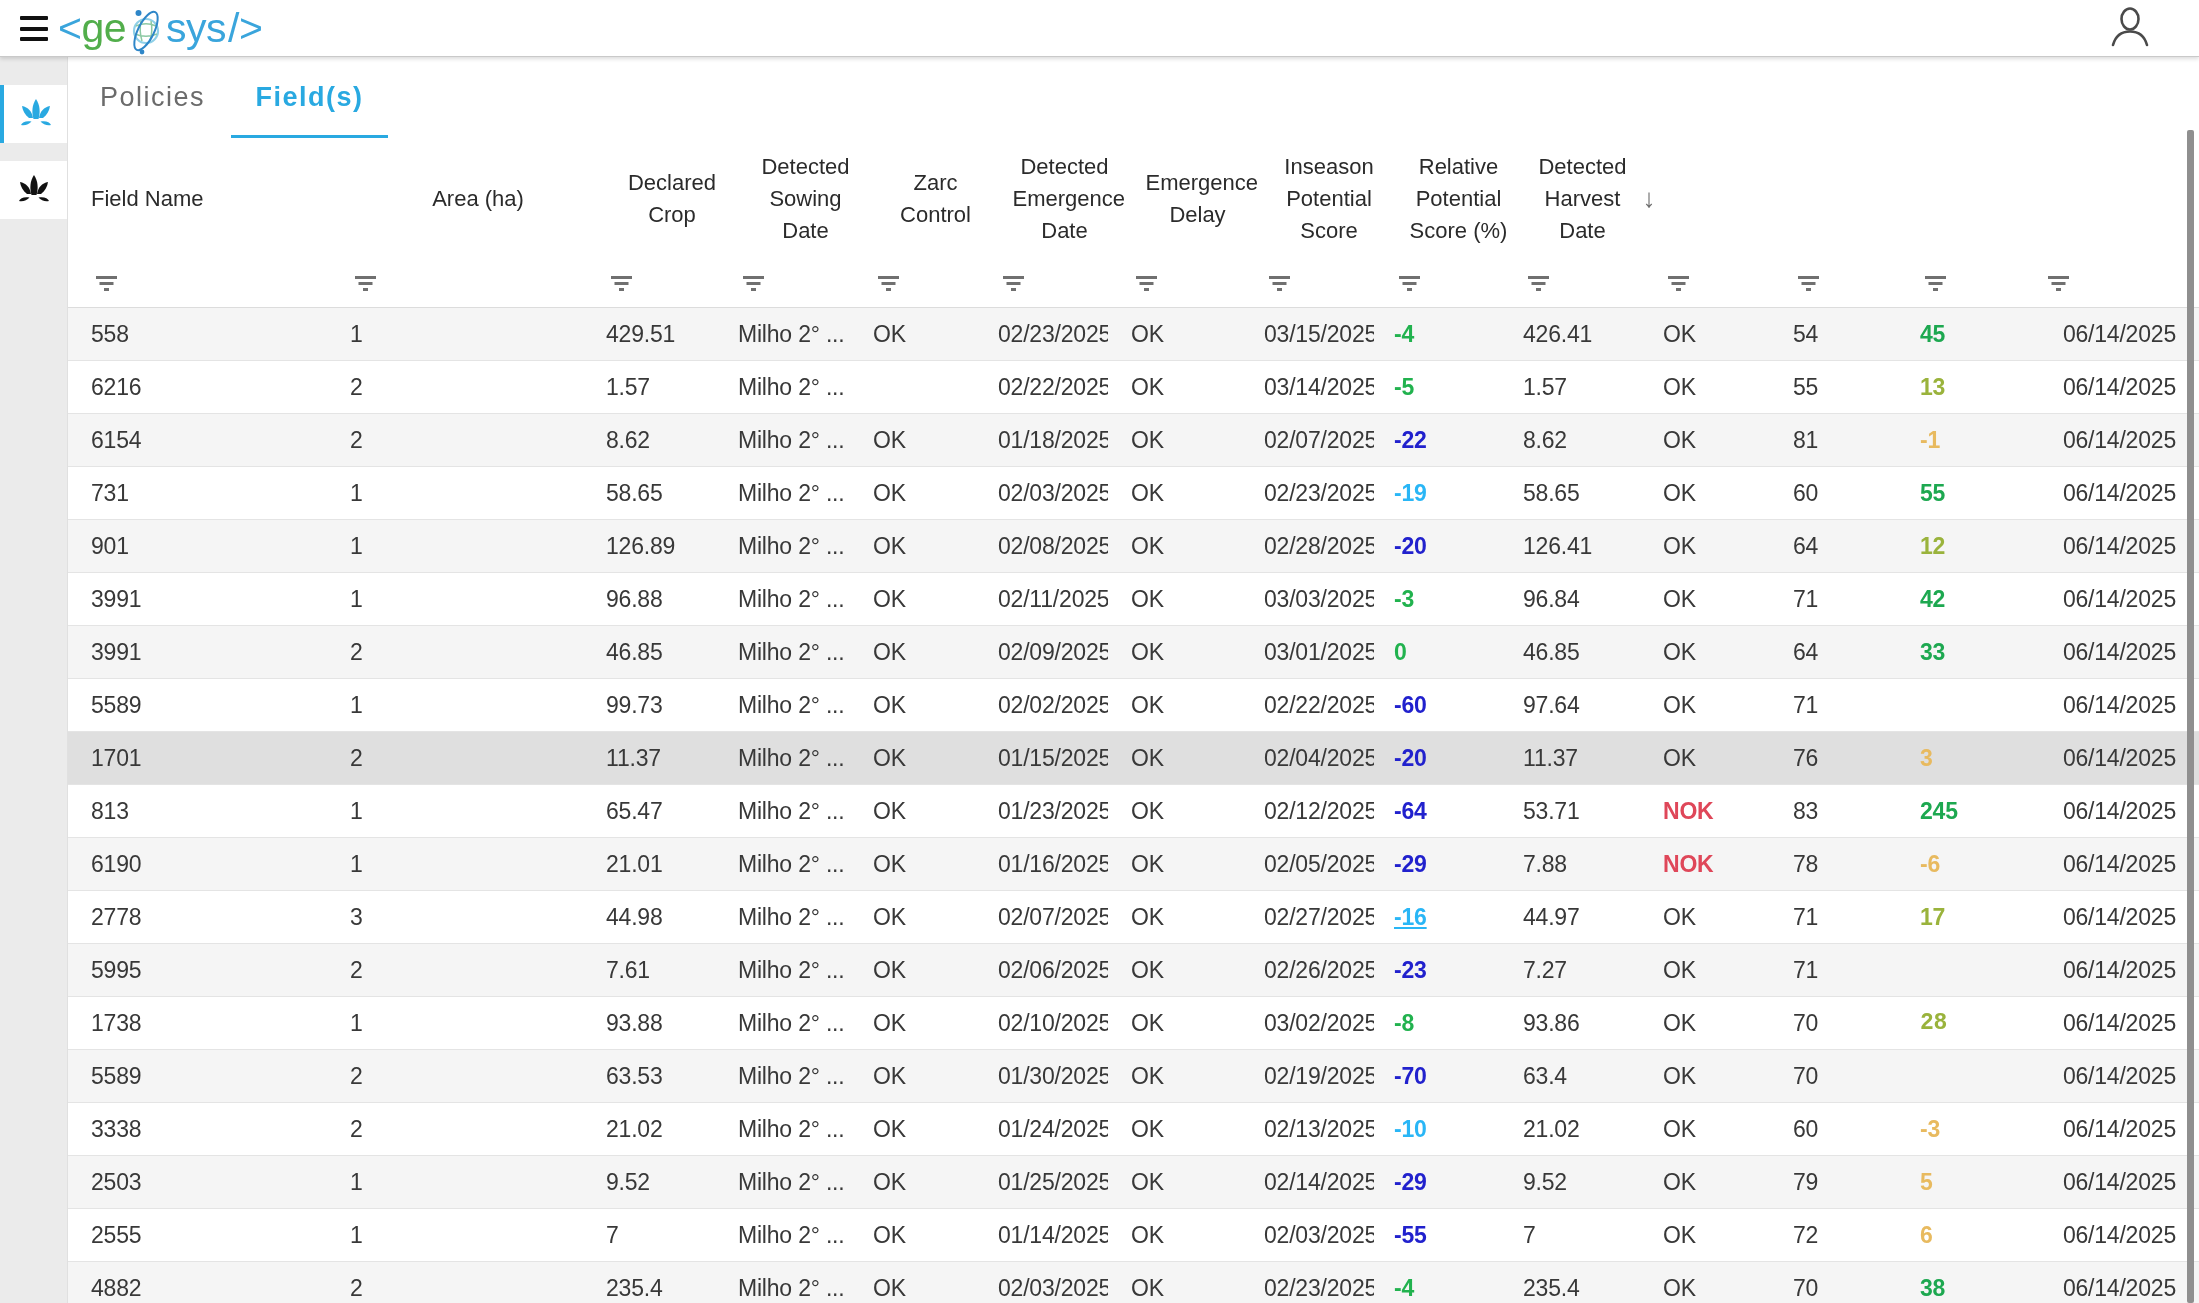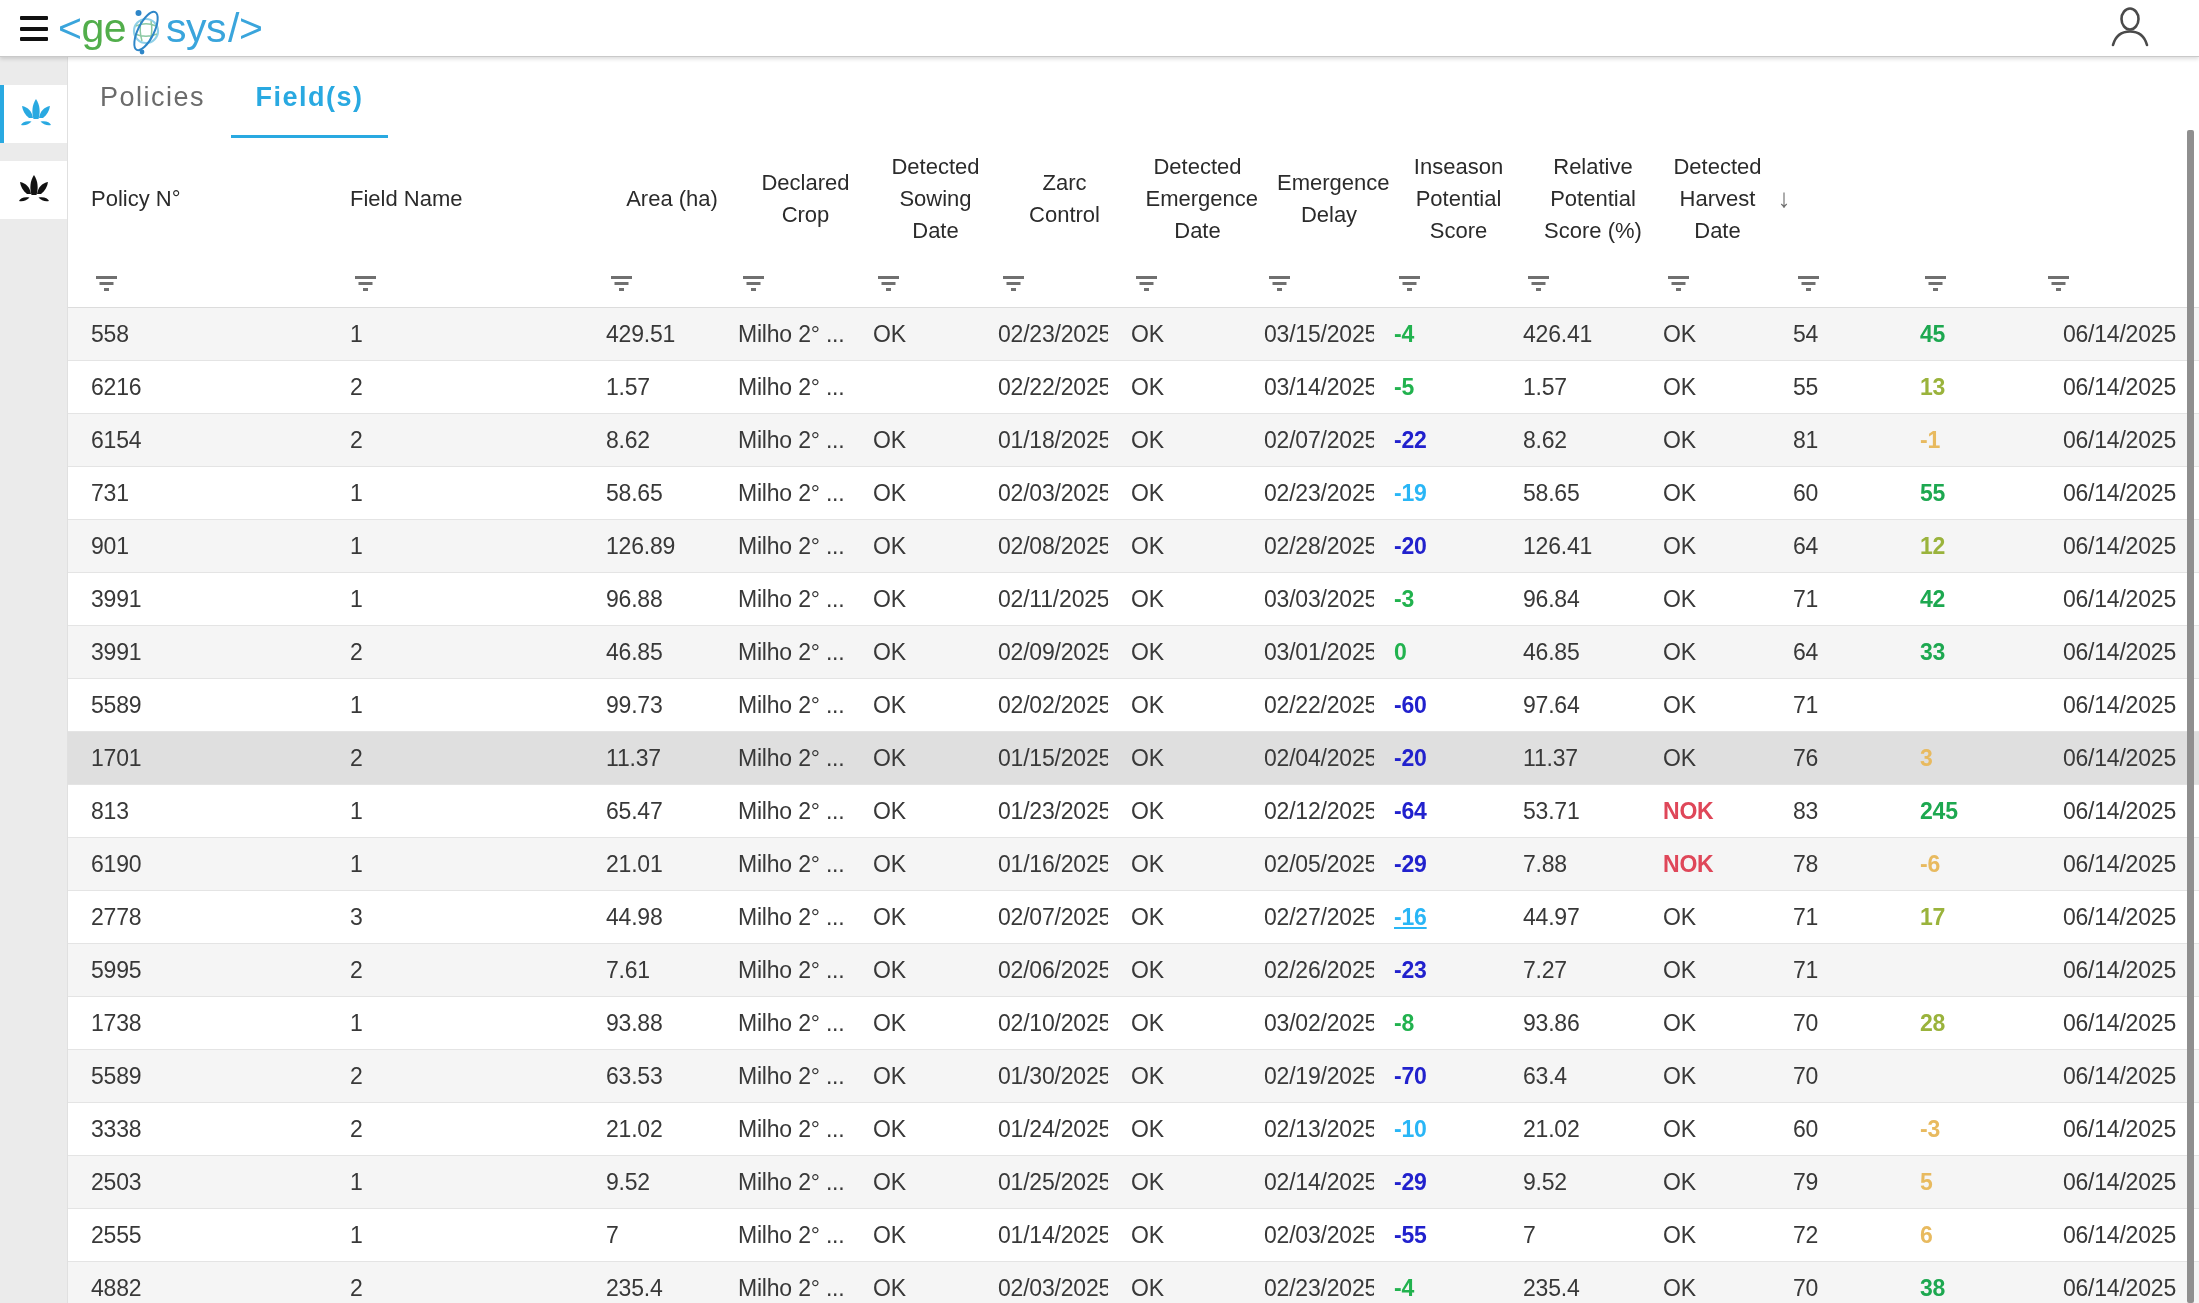--- a/index.html
+++ b/index.html
@@ -122,23 +122,20 @@
   </div>
 
   <div class="main">
     <div class="tabs">
       <div class="tab">Policies</div>
       <div class="tab active">Field(s)</div>
     </div>
 
     <div class="thead grid">
         <div class="hcell left">
-          <span class="lbl">Policy N°</span>
-        </div>
-        <div class="hcell left">
           <span class="lbl">Field Name</span>
         </div>
         <div class="hcell">
           <span class="lbl">Area (ha)</span>
         </div>
         <div class="hcell">
           <span class="lbl">Declared Crop</span>
         </div>
         <div class="hcell">
           <span class="lbl">Detected Sowing Date</span>
@@ -506,21 +503,21 @@
           <div class="cell">93.88</div>
           <div class="cell">Milho 2° ...</div>
           <div class="cell">OK</div>
           <div class="cell"><span class="clip">02/10/2025</span></div>
           <div class="cell">OK</div>
           <div class="cell"><span class="clip">03/02/2025</span></div>
           <div class="cell bold" style="color: rgb(33, 178, 78);">-8</div>
           <div class="cell">93.86</div>
           <div class="cell">OK</div>
           <div class="cell">70</div>
-          <div class="cell bold" style="color: rgb(154, 179, 60);">28</div>
+          <div class="cell bold" style="color: rgb(154, 179, 60); font-family: Liberation Mono, monospace;">28</div>
           <div class="cell hrv">06/14/2025</div>
         </div>
         <div class="trow grid">
           <div class="cell">5589</div>
           <div class="cell">2</div>
           <div class="cell">63.53</div>
           <div class="cell">Milho 2° ...</div>
           <div class="cell">OK</div>
           <div class="cell"><span class="clip">01/30/2025</span></div>
           <div class="cell">OK</div>

